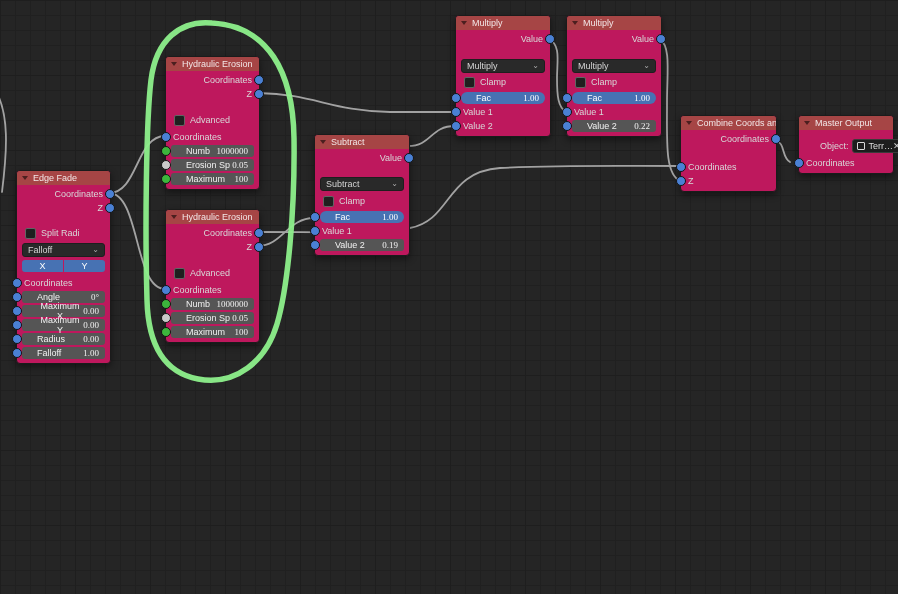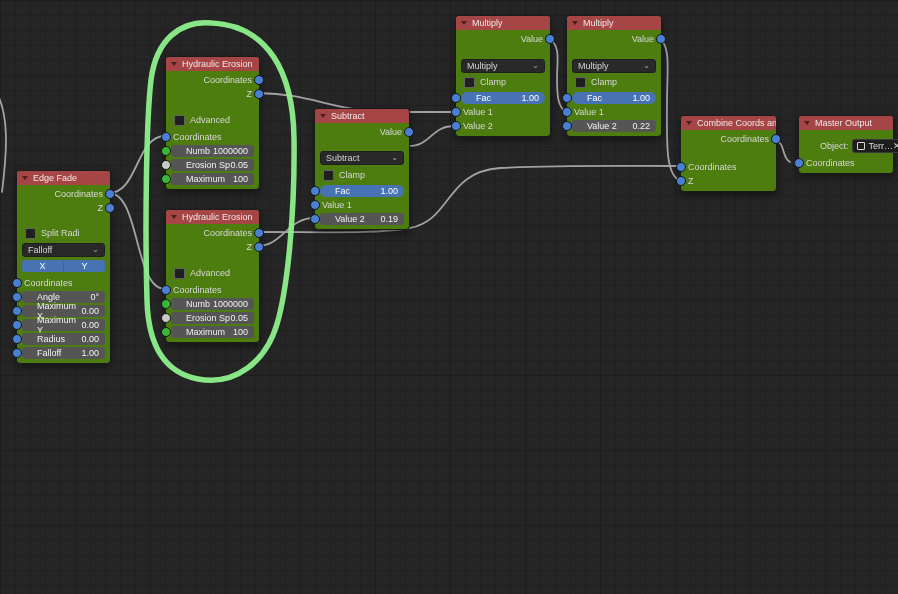--- a/index.html
+++ b/index.html
@@ -12,21 +12,21 @@
       linear-gradient(#202020 1px, transparent 1px),
       linear-gradient(90deg,#202020 1px, transparent 1px);
     background-size:75px 75px,75px 75px,15px 15px,15px 15px;
     font-family:"Liberation Sans",sans-serif;
     font-size:9px;color:#d8d8d8;
   }
   svg.layer{position:absolute;left:0;top:0;pointer-events:none;}
   .wire{fill:none;stroke:#a2a2a2;stroke-width:1.8;stroke-linecap:round;}
   .anno{fill:none;stroke:#8df08b;stroke-width:5.5;stroke-linecap:round;stroke-linejoin:round;opacity:.95;}
 
-  .node{position:absolute;background:#4d7c0f;border:1px solid #1b1b1b;border-radius:4px;
+  .node{position:absolute;background:#be185d;border:1px solid #1b1b1b;border-radius:4px;
         box-shadow:0 3px 7px rgba(0,0,0,.45);z-index:2;}
   .hdr{height:14px;background:#a64545;border-radius:3px 3px 0 0;display:flex;align-items:center;
        padding:0 5px;color:#f2e7e7;white-space:nowrap;overflow:hidden;}
   .tri{width:0;height:0;border-left:3px solid transparent;border-right:3px solid transparent;
        border-top:4px solid #4b1f1f;margin-right:5px;flex:none;}
   .bod{padding:2px 0 3px 0;}
   .row{height:14px;display:flex;align-items:center;position:relative;padding:0 7px;}
   .row.out{justify-content:flex-end;}
   .sp2{height:2px}.sp3{height:3px}.sp7{height:7px}.sp11{height:11px}.sp12{height:12px}.sp13{height:13px}.sp14{height:14px}
   .sock{position:absolute;width:8px;height:8px;border:1px solid #141414;border-radius:50%;
@@ -34,21 +34,21 @@
   .sock.l{left:-5px}.sock.r{right:-5px}
   .sb{background:#4a80d4}.sg{background:#3cb53c}.sw{background:#c9c9c9}
   .chkbox{width:9px;height:9px;background:#1f1f1f;border:1px solid #636363;border-radius:2px;
           margin:0 5px 0 1px;flex:none;}
   .dd{flex:1;height:12px;margin:0 -2px;background:#292929;border:1px solid #1e1e1e;border-radius:3px;
       display:flex;align-items:center;padding:0 5px;color:#d4d4d4;}
   .dd .chev{margin-left:auto;color:#aaa;font-size:8px;line-height:8px;}
   .pill{flex:1;height:12px;margin:0 -2px;background:#555555;border-radius:3px;
         display:flex;align-items:center;padding:0 6px;color:#f1f1f1;}
   .pill .lab{margin-left:9px;}
-  .pill .val{margin-left:auto;}
+  .pill .val{margin-left:auto;font-family:Liberation Serif, serif;}
   .pill.fac{background:#4772b3;color:#fff;border-radius:6px;}
   .xy{flex:1;display:flex;gap:1px;margin:0 -2px;}
   .xy>div{flex:1;height:12px;background:#4772b3;color:#fff;display:flex;align-items:center;
           justify-content:center;}
   .xy>div:first-child{border-radius:3px 0 0 3px;}
   .xy>div:last-child{border-radius:0 3px 3px 0;}
   .objf{flex:1;height:12px;background:#1d1d1d;border:1px solid #3a3a3a;border-radius:3px;
         display:flex;align-items:center;padding:0 4px;color:#dcdcdc;margin-left:3px;}
   .obj-ico{width:6px;height:6px;border:1px solid #d8d8d8;border-radius:1px;margin-right:4px;flex:none;}
   .objf .x{margin-left:auto;color:#cfcfcf;}
@@ -63,21 +63,21 @@
   <path class="wire" d="M 109 193 C 140 193 134 289 165 289"></path>
   <path class="wire" d="M 258 93 C 315 94 330 111 390 112 C 418 112 435 112 455 112"></path>
   <path class="wire" d="M 258 246 C 282 246 288 218 314 218"></path>
   <path class="wire" d="M 258 232 C 330 232 375 234 410 228 C 452 220 445 172 500 168 C 560 165 610 166 680 166"></path>
   <path class="wire" d="M 408 146 C 432 146 430 126 455 126"></path>
   <path class="wire" d="M 549 39 C 561 45 557 62 557 78 C 557 96 558 107 566 112"></path>
   <path class="wire" d="M 660 39 C 671 47 667 72 667 102 C 667 142 665 174 680 181"></path>
   <path class="wire" d="M 775 140 C 786 143 781 157 790 162"></path>
 </svg>
 
-<div class="node" style="left:16px;top:170px;width:93px;">
+<div class="node" style="left:16px;top:170px;width:93px;text-align:center;">
   <div class="hdr">
     <span class="tri"></span>
     <span class="lbl">Edge Fade</span>
   </div>
   <div class="bod">
     <div class="row out">
         <span class="lbl">Coordinates</span>
         <span class="sock r sb"></span>
       </div>
     <div class="row out">
@@ -235,21 +235,21 @@
     <div class="row">
         <span class="sock l sg"></span>
         <div class="pill">
           <span class="lab">Maximum</span>
           <span class="val">100</span>
         </div>
       </div>
   </div>
 </div>
 
-<div class="node" style="left:314px;top:108px;width:94px;">
+<div class="node" style="left:314px;top:134px;width:94px;">
   <div class="hdr">
     <span class="tri"></span>
     <span class="lbl">Subtract</span>
   </div>
   <div class="bod">
     <div class="row out">
         <span class="lbl">Value</span>
         <span class="sock r sb"></span>
       </div>
     <div class="sp12"></div>

